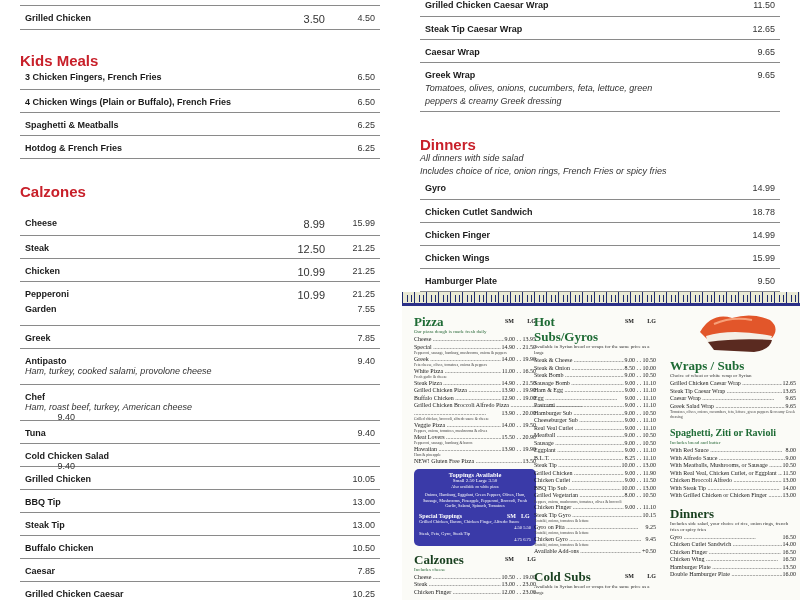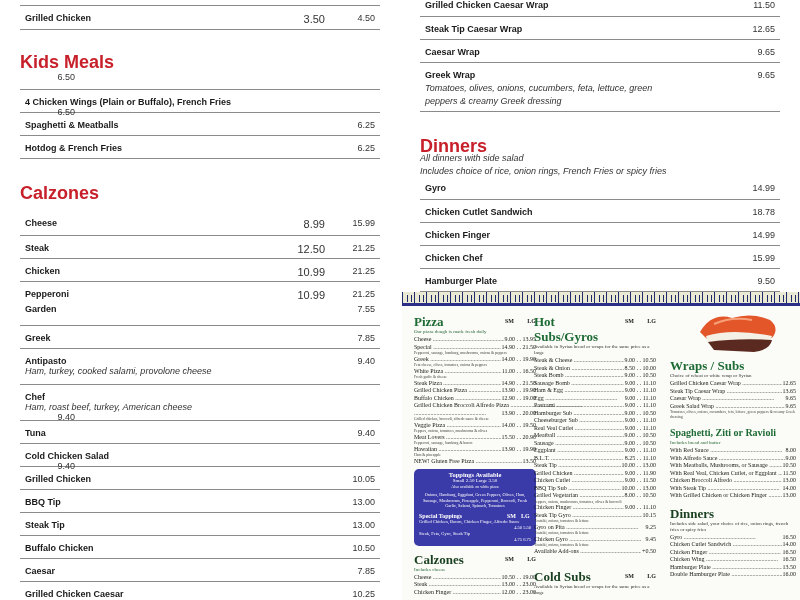--- a/index.html
+++ b/index.html
@@ -4,21 +4,21 @@
 <style>
   * { box-sizing: border-box; margin: 0; padding: 0; }
   html, body { width: 800px; height: 600px; overflow: hidden; background: #ffffff; }
   body { position: relative; font-family: "Liberation Sans", sans-serif; color: #222; }
 
   .col { position: absolute; top: 0; }
   .col-left { left: 20px; width: 360px; }
   .col-right { left: 420px; width: 360px; }
 
   .section-title {
-    color: #c8202a; font-weight: bold; font-size: 18px;
+    color: #c8202a; font-weight: bold; font-size: 15px;
     font-family: "Liberation Sans", sans-serif; padding-left: 0;
   }
   .section-note { font-style: italic; font-size: 9px; color: #333; line-height: 13px; }
 
   .row {
     position: relative; border-bottom: 1.5px solid #8a8a8a;
     display: flex; align-items: flex-start; padding: 0 5px;
   }
   .row.no-border { border-bottom: none; }
   .row .name { flex: 1; font-weight: bold; font-size: 9px; color: #1a1a1a; }
@@ -77,23 +77,24 @@
 
   <div style="height:6px;border-bottom:1.5px solid #8a8a8a;"></div>
   <div class="row" style="height:24px;padding-top:7px;">
     <span class="name">Grilled Chicken</span>
     <span class="p1">3.50</span>
     <span class="p2">4.50</span>
   </div>
 
   <div class="section-title" style="margin-top:22px;height:16px;">Kids Meals</div>
   <div class="row" style="height:22px;padding-top:4px;">
+    <span class="name">3 Chicken Fingers, French Fries</span>
     <span class="p2">6.50</span>
   </div>
-  <div class="row" style="height:23px;padding-top:7px;flex-direction:column;">
+  <div class="row" style="height:23px;padding-top:7px;">
     <span class="name">4 Chicken Wings (Plain or Buffalo), French Fries</span>
     <span class="p2">6.50</span>
   </div>
   <div class="row" style="height:23px;padding-top:7px;">
     <span class="name">Spaghetti &amp; Meatballs</span>
     <span class="p2">6.25</span>
   </div>
   <div class="row" style="height:23px;padding-top:7px;">
     <span class="name">Hotdog &amp; French Fries</span>
     <span class="p2">6.25</span>
@@ -198,21 +199,21 @@
   </div>
   <div class="row" style="height:23px;padding-top:7px;">
     <span class="name">Chicken Cutlet Sandwich</span>
     <span class="p2">18.78</span>
   </div>
   <div class="row" style="height:23px;padding-top:7px;">
     <span class="name">Chicken Finger</span>
     <span class="p2">14.99</span>
   </div>
   <div class="row" style="height:23px;padding-top:7px;">
-    <span class="name">Chicken Chef</span>
+    <span class="name">Chicken Wings</span>
     <span class="p2">15.99</span>
   </div>
   <div class="row" style="height:23px;padding-top:7px;">
     <span class="name">Hamburger Plate</span>
     <span class="p2">9.50</span>
   </div>
 </div>
 
 <div class="scan">
   <div class="greek-border"></div>

